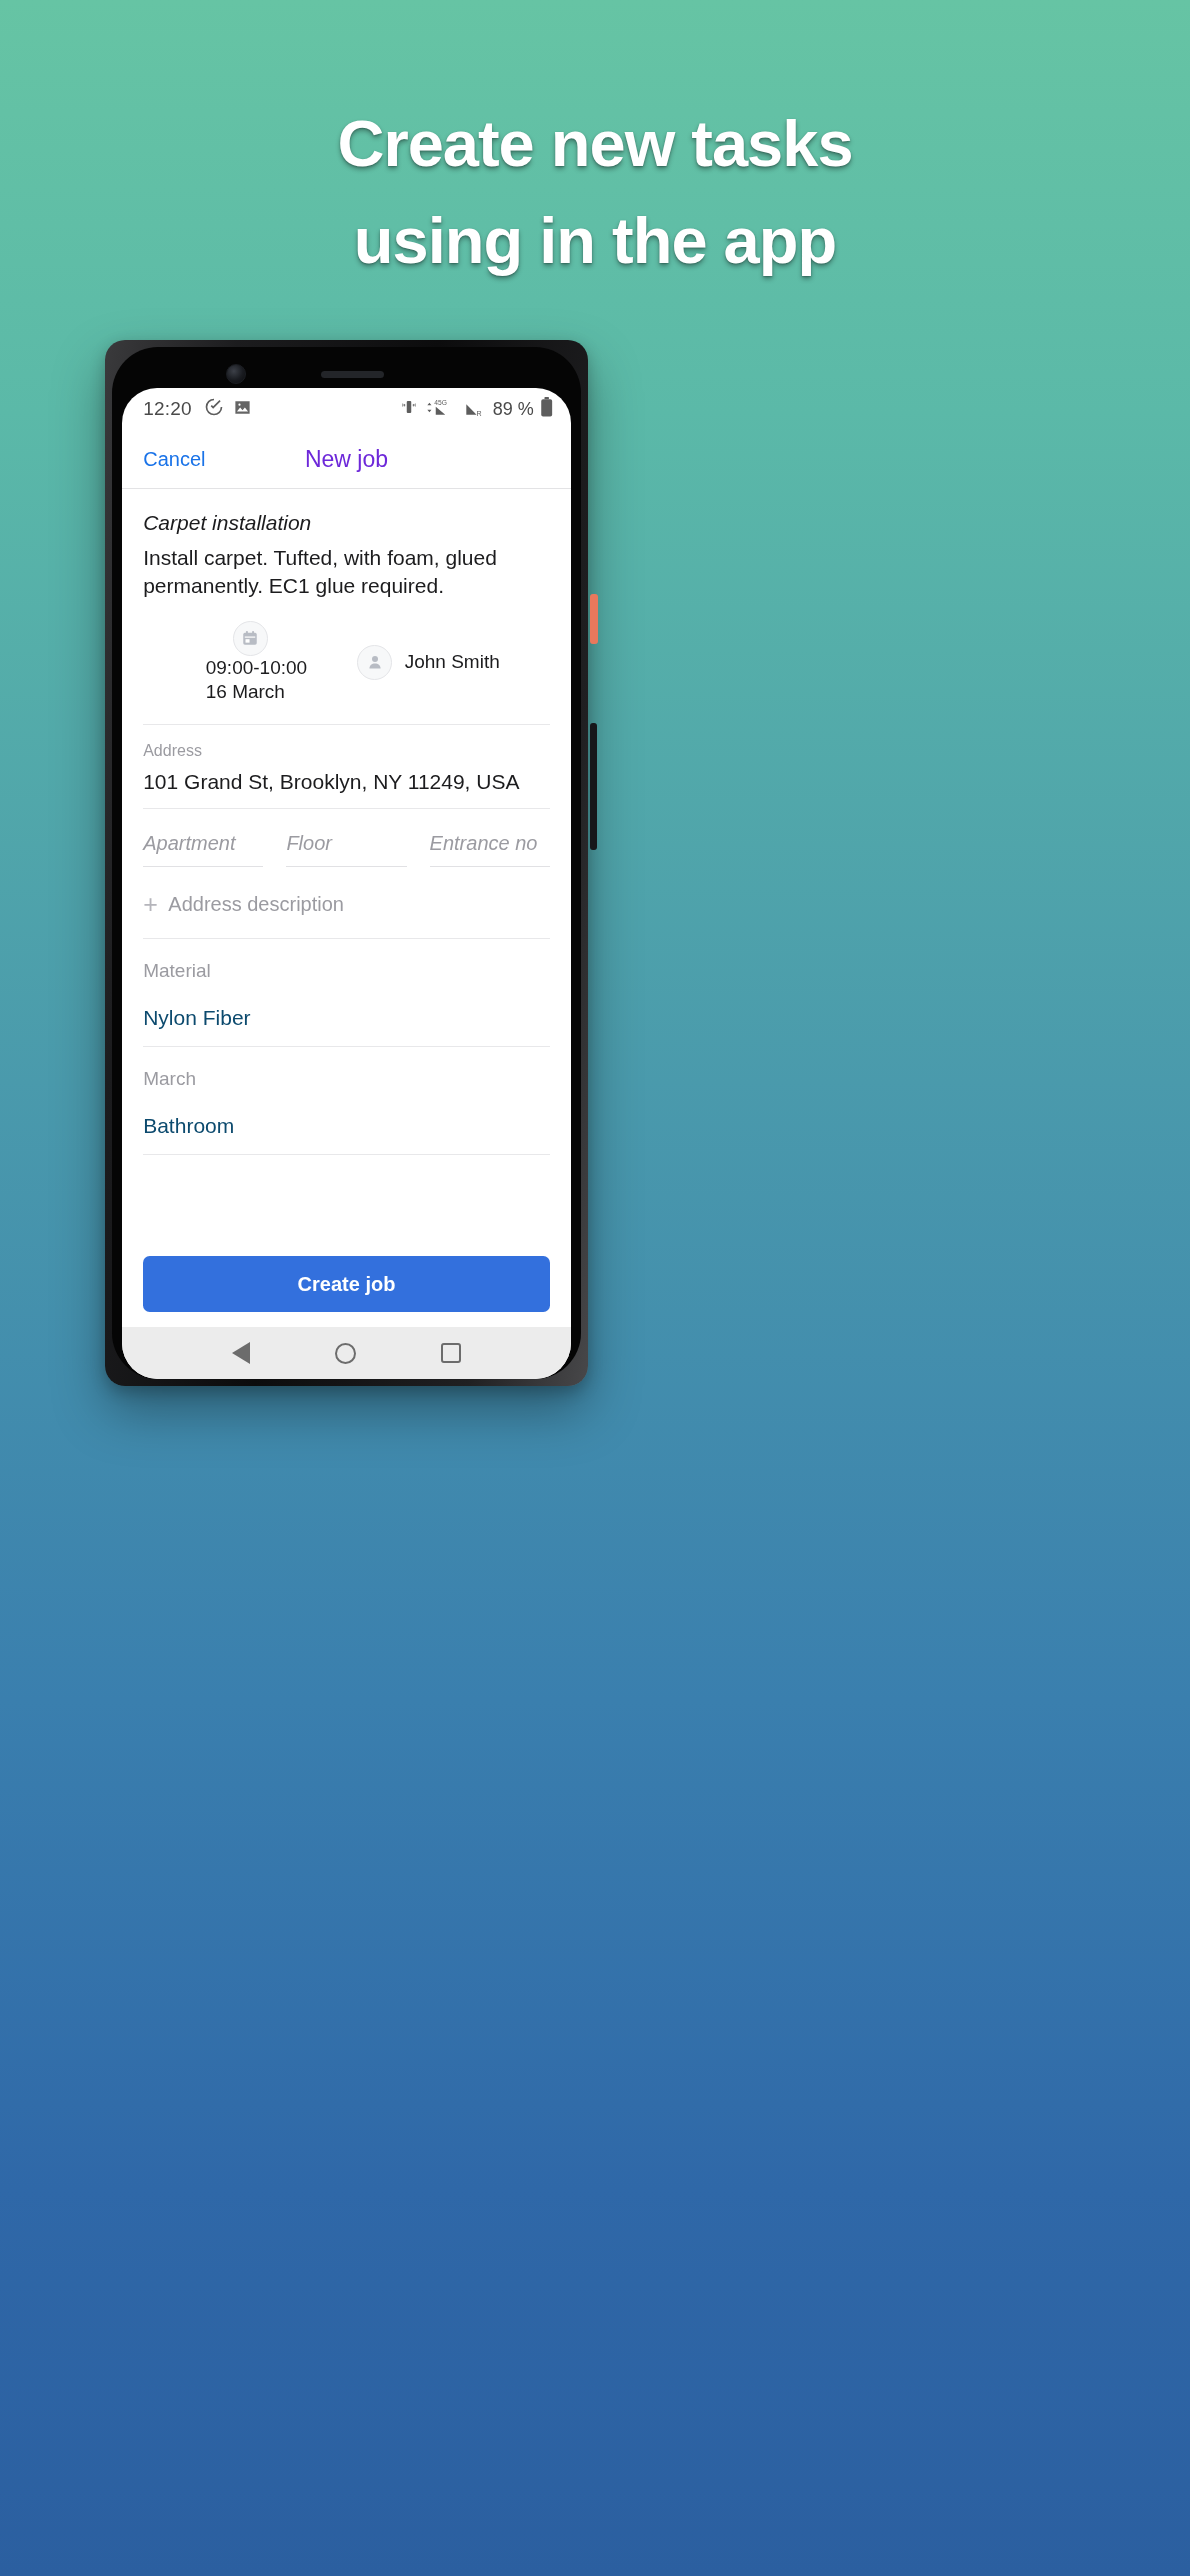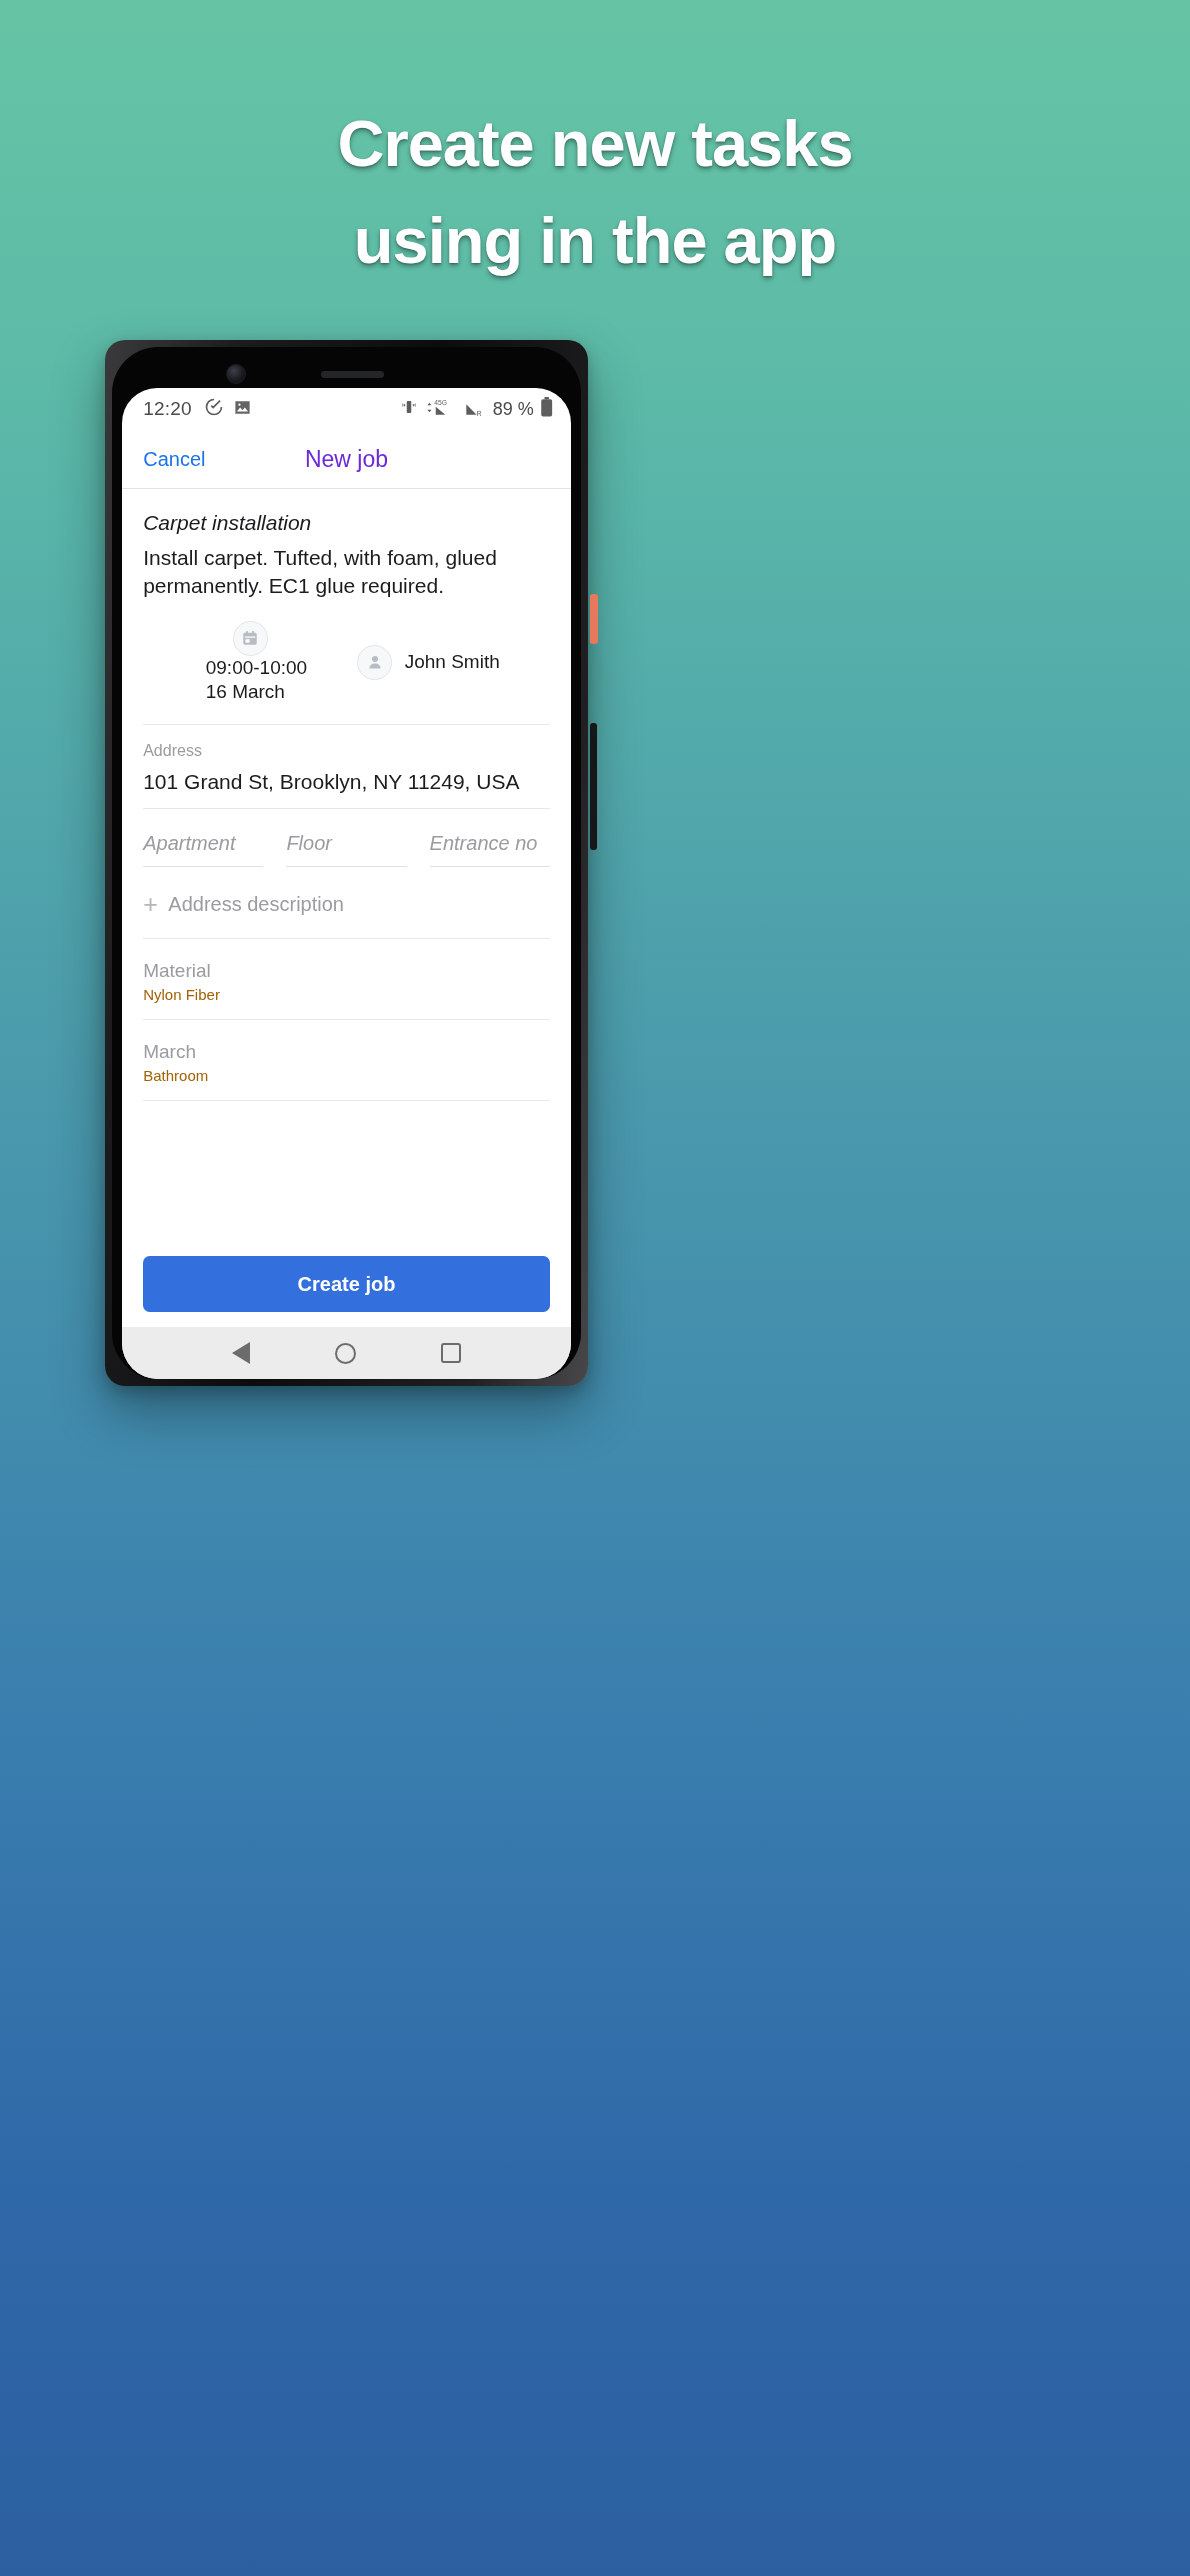--- a/index.html
+++ b/index.html
@@ -121,21 +121,21 @@
   .triple .cell { flex:1; }
   .ph { font-size:20px; color:#9b9ba1; padding-bottom:10.5px; border-bottom:1px solid #e1e1e4;font-style:italic; }
 
   .add-desc { display:flex; align-items:center; margin-top:25px; padding-bottom:21px;
               border-bottom:1px solid #e8e8ea; }
   .plus { font-size:25px; color:#b5b5bb; line-height:1; margin-right:10.5px; }
   .add-desc-txt { font-size:20px; color:#9b9ba1; }
 
   .section { padding-top:21px; padding-bottom:16.3px; border-bottom:1px solid #e8e8ea; }
   .section .lbl { font-size:19px; color:#9b9ba1; }
-  .section .val { font-size:15px; color:#a16207; margin-top:4px; }
+  .section .val { font-size:21px; color:#0c4a6e; margin-top:24px; }
 
   
   .cta-wrap { padding:0 21px 15.3px 21px; flex-shrink:0; }
   .cta {
     height:56px; border-radius:6.7px; background:#3370dd;
     display:flex; align-items:center; justify-content:center;
     color:#ffffff; font-size:20px; font-weight:bold;
   }
 
   

